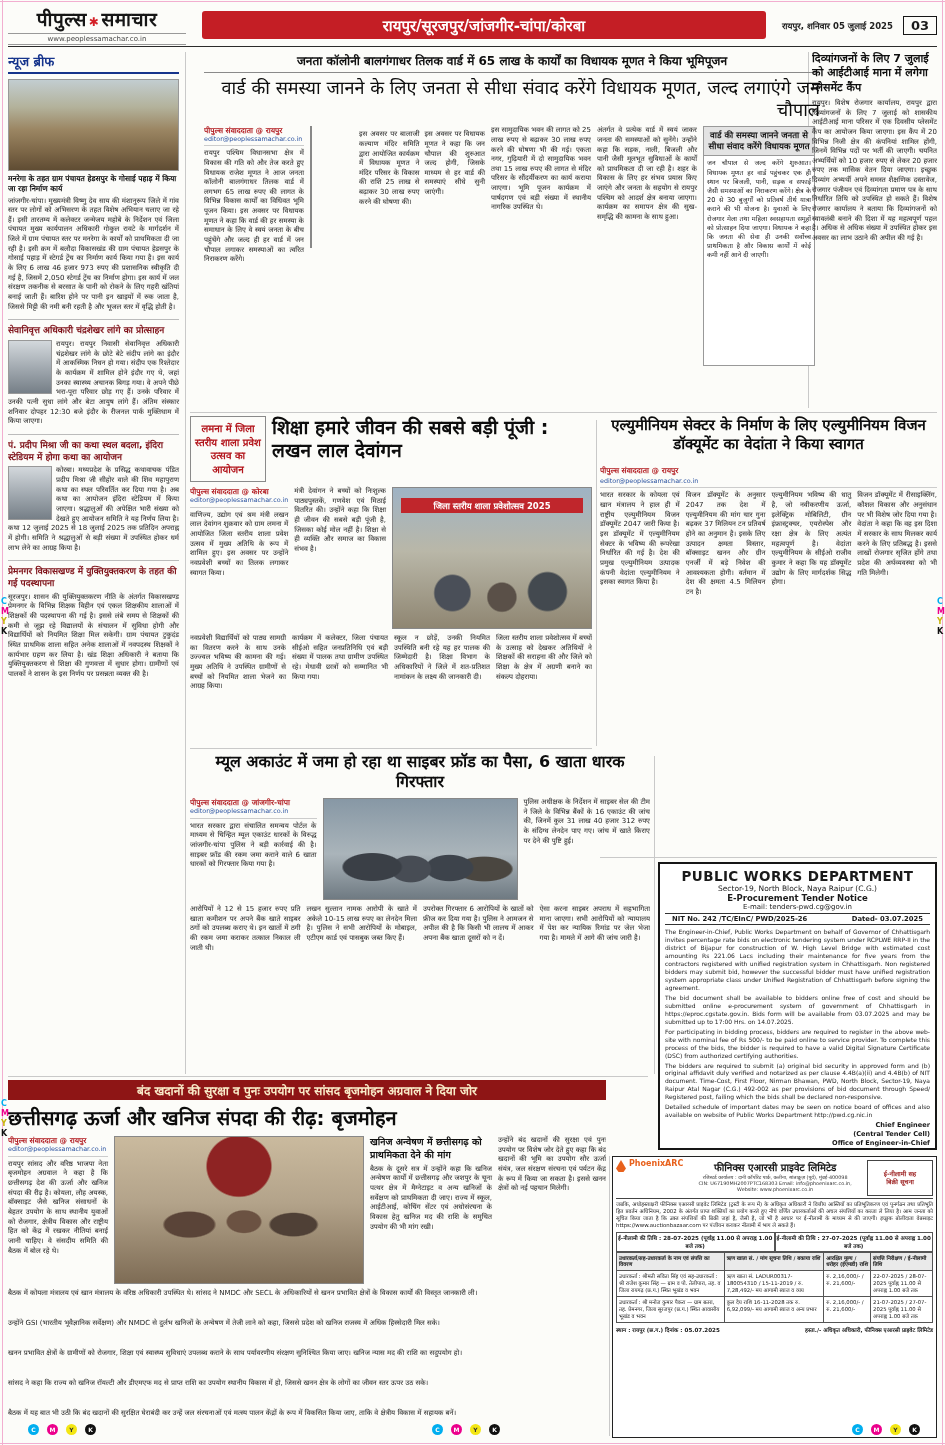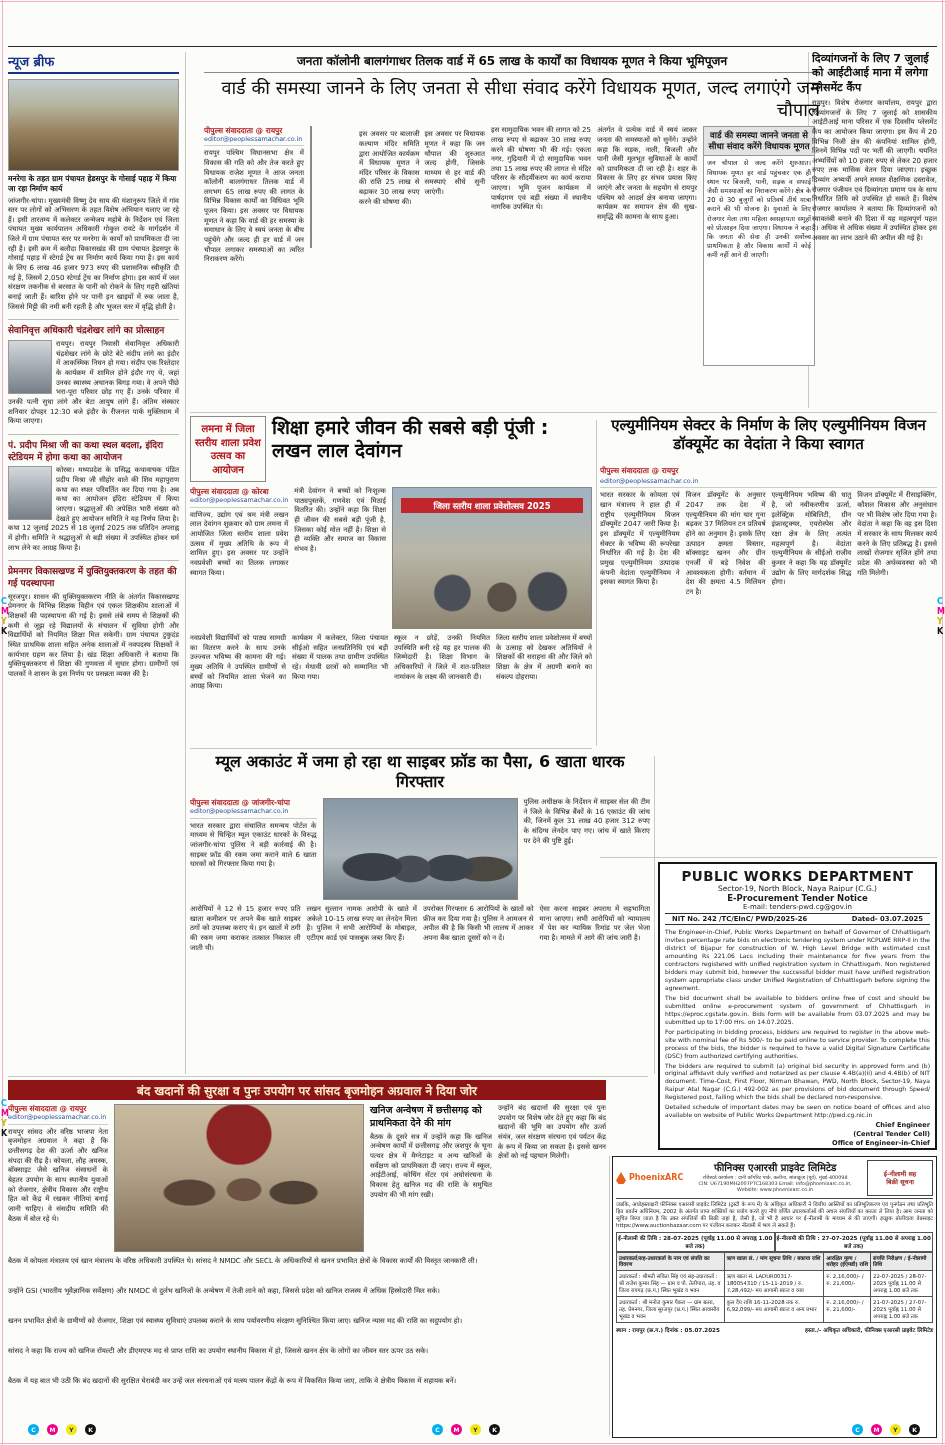--- a/index.html
+++ b/index.html
@@ -136,21 +136,21 @@
       linear-gradient(180deg,#caba9e 0%,#b3a38a 45%,#7e6c55 100%); }
   .mn-mid .colB { flex:0 0 122px; }
   .mn-mid .colC { flex:1; }
   .mn-subhead { font-size:9.5px; font-weight:bold; line-height:1.35; margin-bottom:3px; color:#101010; }
   .mn-cols { display:flex; margin-top:5px; height:150px;flex-direction:column; }
   .mn-cols .jtext { flex:1; }
 
   
   .ph { left:612px; top:1156px; width:325px; height:282px; border:1.5px solid #222; background:#fff; padding:3px; }
   .ph-head { display:flex; gap:4px; align-items:stretch; border-bottom:1px solid #444; padding-bottom:2px; }
-  .ph-logo { flex:0 0 64px; display:flex; align-items:center; gap:3px; }
+  .ph-logo { flex:0 0 64px; display:flex; gap:3px; }
   .ph-flame { width:10px; height:12px; background:#e8611c; clip-path:polygon(50% 0,100% 70%,75% 100%,25% 100%,0 70%); }
   .ph-brand { font-size:8px; font-weight:bold; color:#e8611c; line-height:1.1; }
   .ph-titleblock { flex:1; text-align:center; }
   .ph-title { font-size:10px; font-weight:bold; }
   .ph-addr { font-size:4.9px; color:#333; }
   .ph-cin { font-size:4.9px; color:#333; }
   .ph-noticebox { flex:0 0 66px; border:1px solid #444; font-size:6.4px; font-weight:bold; text-align:center; display:flex; align-items:center; justify-content:center; padding:9px; color:#9a1c1c; line-height:1.25; }
   .ph-intro { font-size:5.4px; text-align:justify; line-height:1.32; margin:2px 0; color:#222; }
   .ph-bands { display:flex; }
   .ph-band { flex:1; border:1px solid #555; font-size:5.6px; font-weight:bold; text-align:center; padding:1px; }
@@ -171,20 +171,31 @@
 </head>
 <body>
 
 <div class="page">
 
   <div class="edge l"></div>
   <div class="edge r"></div>
   <div class="edge t"></div>
   <div class="edge b"></div>
 
+  <header class="masthead">
+    <div class="logo-block">
+      <div class="logo">
+        <span>पीपुल्स</span><span class="logo-dot">✱</span><span>समाचार</span>
+      </div>
+      <div class="website">www.peoplessamachar.co.in</div>
+    </div>
+    <div class="edition-banner">रायपुर/सूरजपुर/जांजगीर-चांपा/कोरबा</div>
+    <div class="dateline">रायपुर, शनिवार 05 जुलाई 2025</div>
+    <div class="page-number">03</div>
+  </header>
   <div class="masthead-rule"></div>
 
   <div class="vr" style="left:185px;top:52px;height:1022px"></div>
   <div class="vr" style="left:808px;top:52px;height:356px"></div>
   <div class="vr" style="left:596px;top:420px;height:326px"></div>
   <div class="vr" style="left:654px;top:756px;height:318px"></div>
   <div class="vr" style="left:609px;top:1156px;height:280px"></div>
   <div class="hr" style="left:190px;top:412px;width:747px"></div>
   <div class="hr" style="left:190px;top:748px;width:402px"></div>
   <div class="hr" style="left:600px;top:857px;width:337px"></div>
@@ -328,20 +339,21 @@
       <div>(Central Tender Cell)</div>
       <div>Office of Engineer-in-Chief</div>
       <div>P.W.D. Nava Raipur Atal Nagar (C.G.)</div>
     </div>
 
   </section>
 
   <div class="sec mb">बंद खदानों की सुरक्षा व पुनः उपयोग पर सांसद बृजमोहन अग्रवाल ने दिया जोर</div>
 
   <section class="sec mn">
+    <h2 class="mn-h">छत्तीसगढ़ ऊर्जा और खनिज संपदा की रीढ़: बृजमोहन</h2>
     <div class="mn-mid">
       <div class="colA jtext">
         <div class="byline">पीपुल्स संवाददाता @ रायपुर</div>
         <span class="byline-email">editor@peoplessamachar.co.in</span>
         <span>रायपुर सांसद और वरिष्ठ भाजपा नेता बृजमोहन अग्रवाल ने कहा है कि छत्तीसगढ़ देश की ऊर्जा और खनिज संपदा की रीढ़ है। कोयला, लौह अयस्क, बॉक्साइट जैसे खनिज संसाधनों के बेहतर उपयोग के साथ स्थानीय युवाओं को रोजगार, क्षेत्रीय विकास और राष्ट्रीय हित को केंद्र में रखकर नीतियां बनाई जानी चाहिए। वे संसदीय समिति की बैठक में बोल रहे थे।</span>
       </div>
       <div class="mn-photo"></div>
       <div class="colB">
         <div class="mn-subhead">खनिज अन्वेषण में छत्तीसगढ़ को प्राथमिकता देने की मांग</div>
         <p class="jtext">बैठक के दूसरे सत्र में उन्होंने कहा कि खनिज अन्वेषण कार्यों में छत्तीसगढ़ और जशपुर के चूना पत्थर क्षेत्र में मैग्नेटाइट व अन्य खनिजों के सर्वेक्षण को प्राथमिकता दी जाए। राज्य में स्कूल, आईटीआई, कोचिंग सेंटर एवं अधोसंरचना के विकास हेतु खनिज मद की राशि के समुचित उपयोग की भी मांग रखी।</p>

